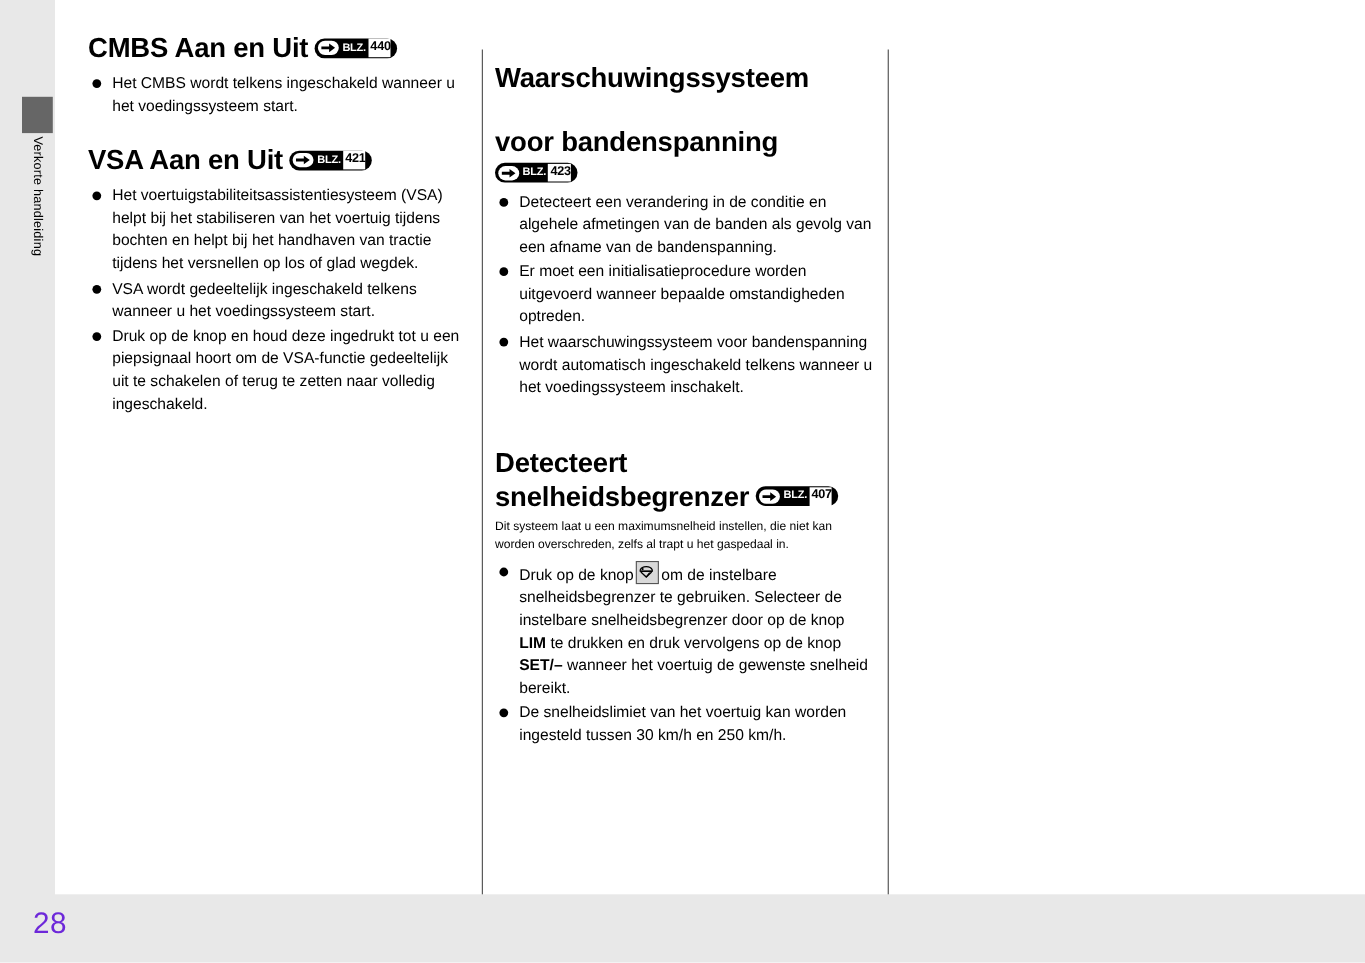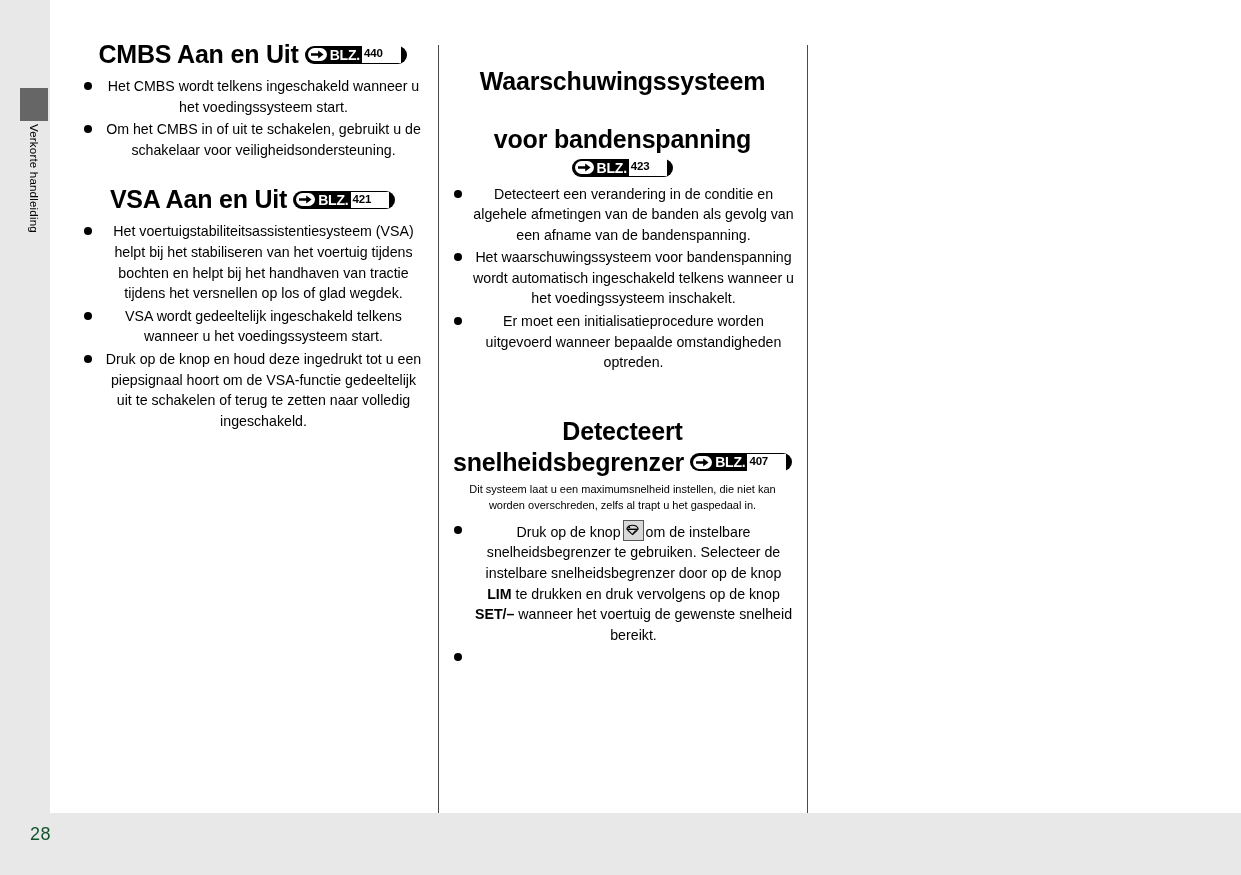--- a/index.html
+++ b/index.html
@@ -64,30 +64,29 @@
     letter-spacing: 0.2px;
     white-space: nowrap;
     line-height: 28px;
   }
 
   
   #page-number {
     position: absolute;
     left: 30px;
     top: 824px;
-    font-size: 18px;
-    color: #14532d;
+    font-size: 27px;
+    color: #6d28d9;
     letter-spacing: 0.5px;
   }
 
   
   .column {
     position: absolute;
-    top: 39px;
-    text-align: center;
+    top: 29px;
   }
   #col-left  { left: 80px;  width: 345px; }
   #col-right { left: 450px; width: 345px; }
 
   .col-divider {
     position: absolute;
     top: 45px;
     width: 1px;
     height: 768px;
     background: #4a4a4a;
@@ -138,33 +137,33 @@
     background: #ffffff;
     border-radius: 7px;
     display: inline-flex;
     align-items: center;
     justify-content: center;
     flex: none;
   }
   .blz-arrow svg { display: block; }
   .blz-text {
     color: #ffffff;
-    font-size: 14px;
+    font-size: 10px;
     font-weight: bold;
     line-height: 1;
     margin: 0 2px 0 3px;
     letter-spacing: -0.2px;
   }
   .blz-num {
     background: #ffffff;
     color: #000000;
     font-size: 11.5px;
     font-weight: bold;
     line-height: 1;
-    padding: 2px 18px 3px 2px;
+    padding: 2px 0 3px 2px;
     letter-spacing: -0.2px;
   }
 
   
   .body-para {
     margin: 4px 0 0 0;
     font-size: 11px;
     line-height: 1.45;
     color: #000000;
   }
@@ -237,21 +236,20 @@
             <svg width="13" height="9" viewBox="0 0 13 9">
               <path d="M0 3.2 H7.2 V0.6 L12.6 4.5 L7.2 8.4 V5.8 H0 Z" fill="#000000"></path>
             </svg>
           </span>
           <span class="blz-text">BLZ.</span>
           <span class="blz-num">440</span>
         </span></h2>
 
     <ul class="bullets">
       <li><span class="bullet-dot"></span><span>Het CMBS wordt telkens ingeschakeld wanneer u het voedingssysteem start.</span></li>
-      <li><span class="bullet-dot"></span><span>Om het CMBS in of uit te schakelen, gebruikt u de schakelaar voor veiligheidsondersteuning.</span></li>
     </ul>
 
     <div class="spacer-lg"></div>
 
     <h2 class="section-heading"><span class="heading-inline">VSA Aan en Uit</span><span class="blz-badge">
           <span class="blz-arrow">
             <svg width="13" height="9" viewBox="0 0 13 9">
               <path d="M0 3.2 H7.2 V0.6 L12.6 4.5 L7.2 8.4 V5.8 H0 Z" fill="#000000"></path>
             </svg>
           </span>
@@ -277,22 +275,22 @@
             <svg width="13" height="9" viewBox="0 0 13 9">
               <path d="M0 3.2 H7.2 V0.6 L12.6 4.5 L7.2 8.4 V5.8 H0 Z" fill="#000000"></path>
             </svg>
           </span>
           <span class="blz-text">BLZ.</span>
           <span class="blz-num">423</span>
         </span></div>
 
     <ul class="bullets">
       <li><span class="bullet-dot"></span><span>Detecteert een verandering in de conditie en algehele afmetingen van de banden als gevolg van een afname van de bandenspanning.</span></li>
+      <li><span class="bullet-dot"></span><span>Er moet een initialisatieprocedure worden uitgevoerd wanneer bepaalde omstandigheden optreden.</span></li>
       <li><span class="bullet-dot"></span><span>Het waarschuwingssysteem voor bandenspanning wordt automatisch ingeschakeld telkens wanneer u het voedingssysteem inschakelt.</span></li>
-      <li><span class="bullet-dot"></span><span>Er moet een initialisatieprocedure worden uitgevoerd wanneer bepaalde omstandigheden optreden.</span></li>
     </ul>
 
     <div class="spacer-md"></div>
 
     <h2 class="section-heading">
       <span class="heading-line">Detecteert</span>
       <span class="heading-inline">snelheidsbegrenzer</span><span class="blz-badge">
           <span class="blz-arrow">
             <svg width="13" height="9" viewBox="0 0 13 9">
               <path d="M0 3.2 H7.2 V0.6 L12.6 4.5 L7.2 8.4 V5.8 H0 Z" fill="#000000"></path>
@@ -306,19 +304,19 @@
     <p class="body-para">Dit systeem laat u een maximumsnelheid instellen, die niet kan worden overschreden, zelfs al trapt u het gaspedaal in.</p>
 
     <ul class="bullets">
       <li><span class="bullet-dot"></span><span>Druk op de knop</span><span class="inline-btn-icon"><svg width="15" height="15" viewBox="0 0 15 15">
               <path d="M2 6.2 C2.8 4.2 4 3.2 7.5 3.2 C11 3.2 12.2 4.2 13 6.2 L13 7.2 L2 7.2 Z" fill="none" stroke="#000000" stroke-width="1.1"></path>
               <path d="M2 7.4 L13 7.4" stroke="#000000" stroke-width="1.1"></path>
               <path d="M2.6 8 L7.5 12.6 L12.4 8" fill="none" stroke="#000000" stroke-width="1.1"></path>
               <path d="M7.5 12.6 L10.6 8.6" stroke="#000000" stroke-width="1.1"></path>
               <circle cx="4.2" cy="5.3" r="1" fill="#000000"></circle>
             </svg></span><span>om de instelbare snelheidsbegrenzer te gebruiken. Selecteer de instelbare snelheidsbegrenzer door op de knop</span> <b>LIM</b> <span>te drukken en druk vervolgens op de knop</span> <b>SET/–</b> <span>wanneer het voertuig de gewenste snelheid bereikt.</span></li>
-      <li><span class="bullet-dot"></span></li>
+      <li><span class="bullet-dot"></span><span>De snelheidslimiet van het voertuig kan worden ingesteld tussen 30 km/h en 250 km/h.</span></li>
     </ul>
   </div>
 
   <div id="page-number">28</div>
 
 </div>
 
 </body></html>

